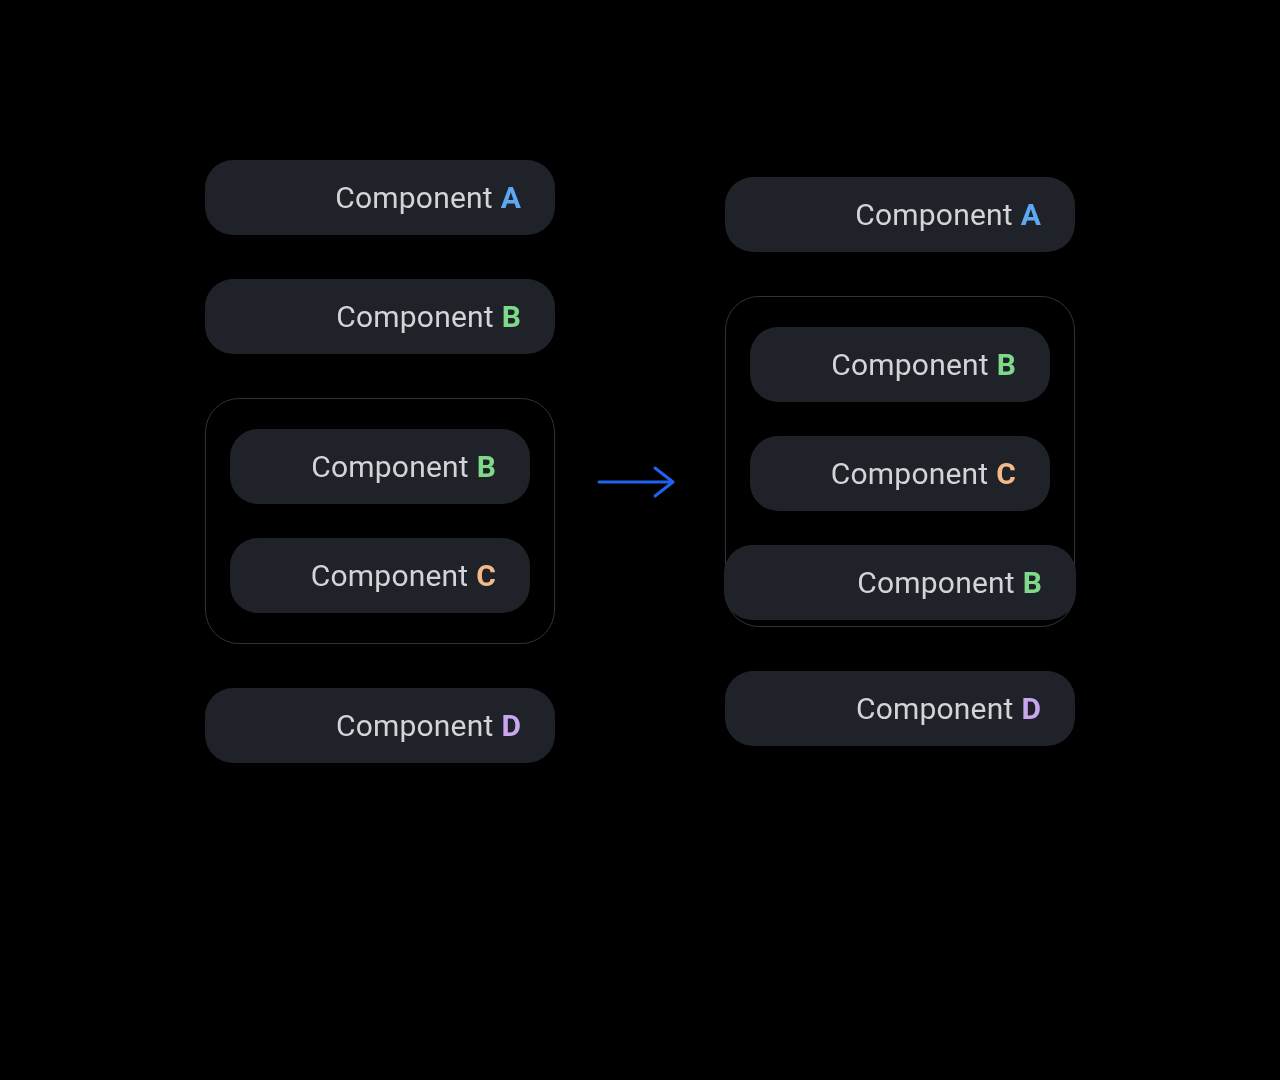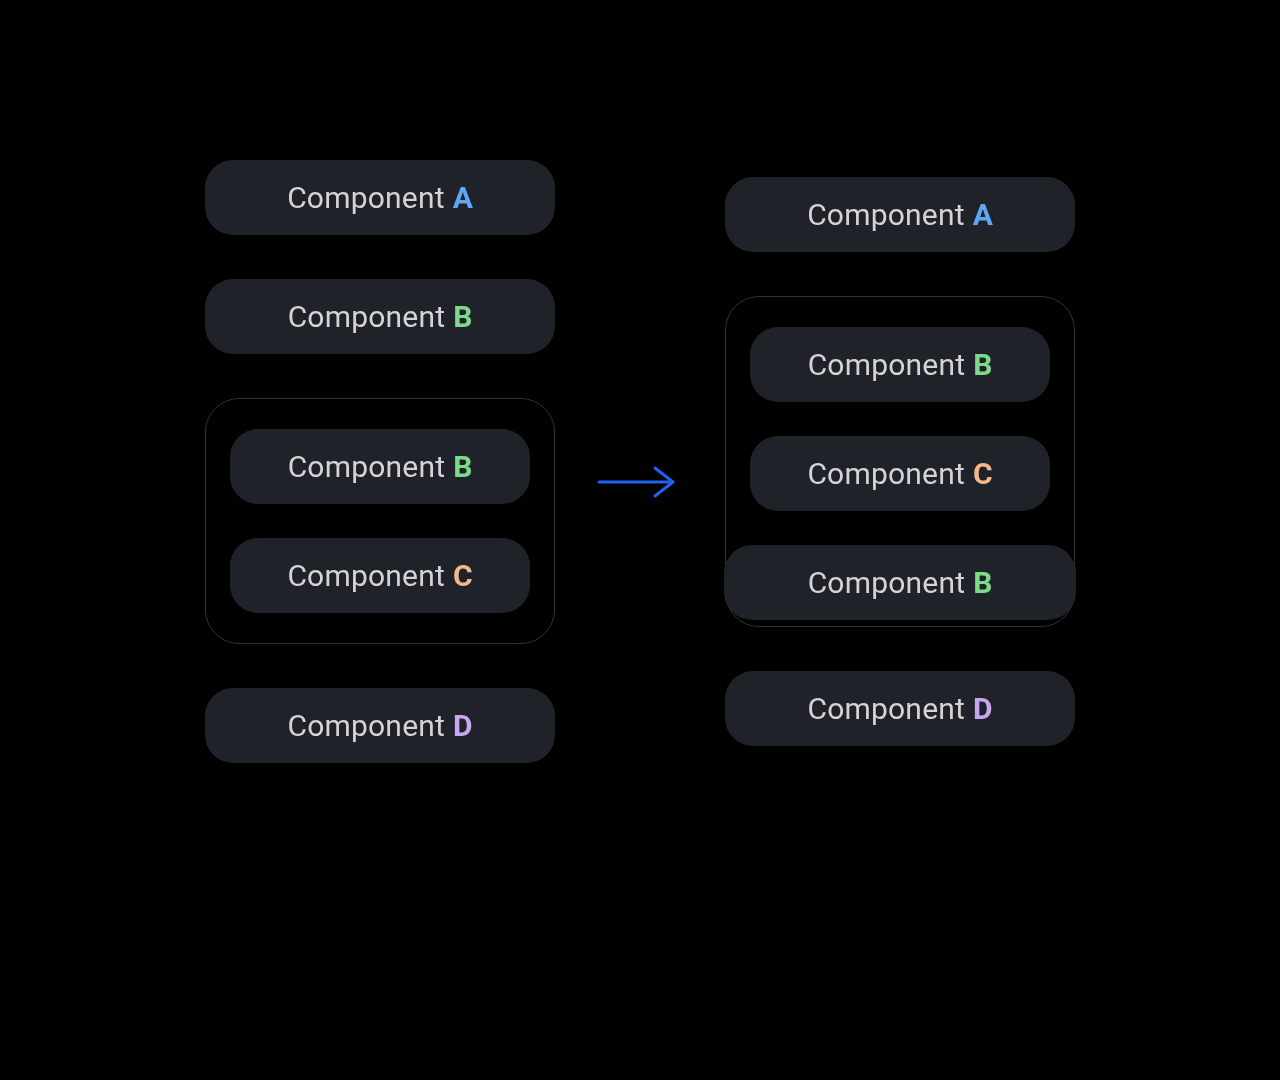--- a/index.html
+++ b/index.html
@@ -29,21 +29,21 @@
     display: flex;
     flex-direction: column;
     gap: 44px;
     align-items: stretch;
   }
   .pill {
     background: #1f2228;
     border-radius: 28px;
     padding: 20px 34px;
     display: flex;
-    justify-content: center;
+    justify-content: flex-end;
     align-items: baseline;
     min-width: 330px;
   }
   .pill .prefix {
     color: #d4d4d8;
     font-size: 30px;
     font-weight: 400;
     letter-spacing: 0.2px;
   }
   .pill .letter {

